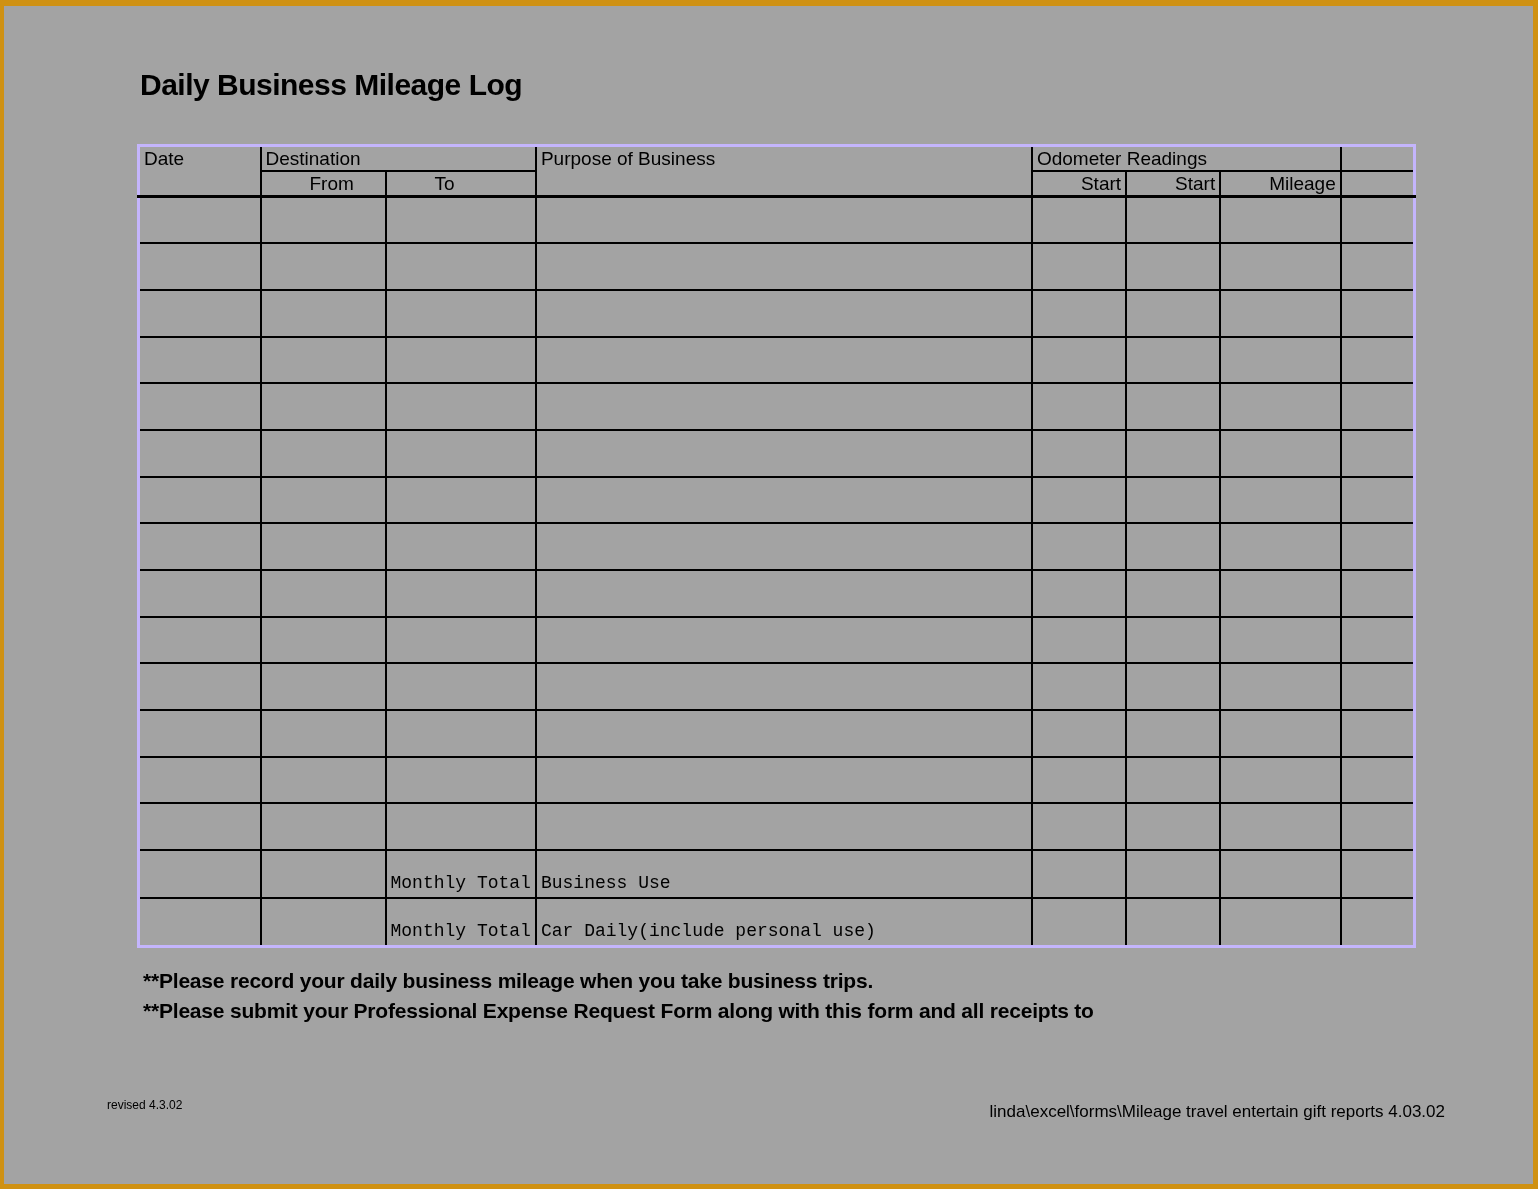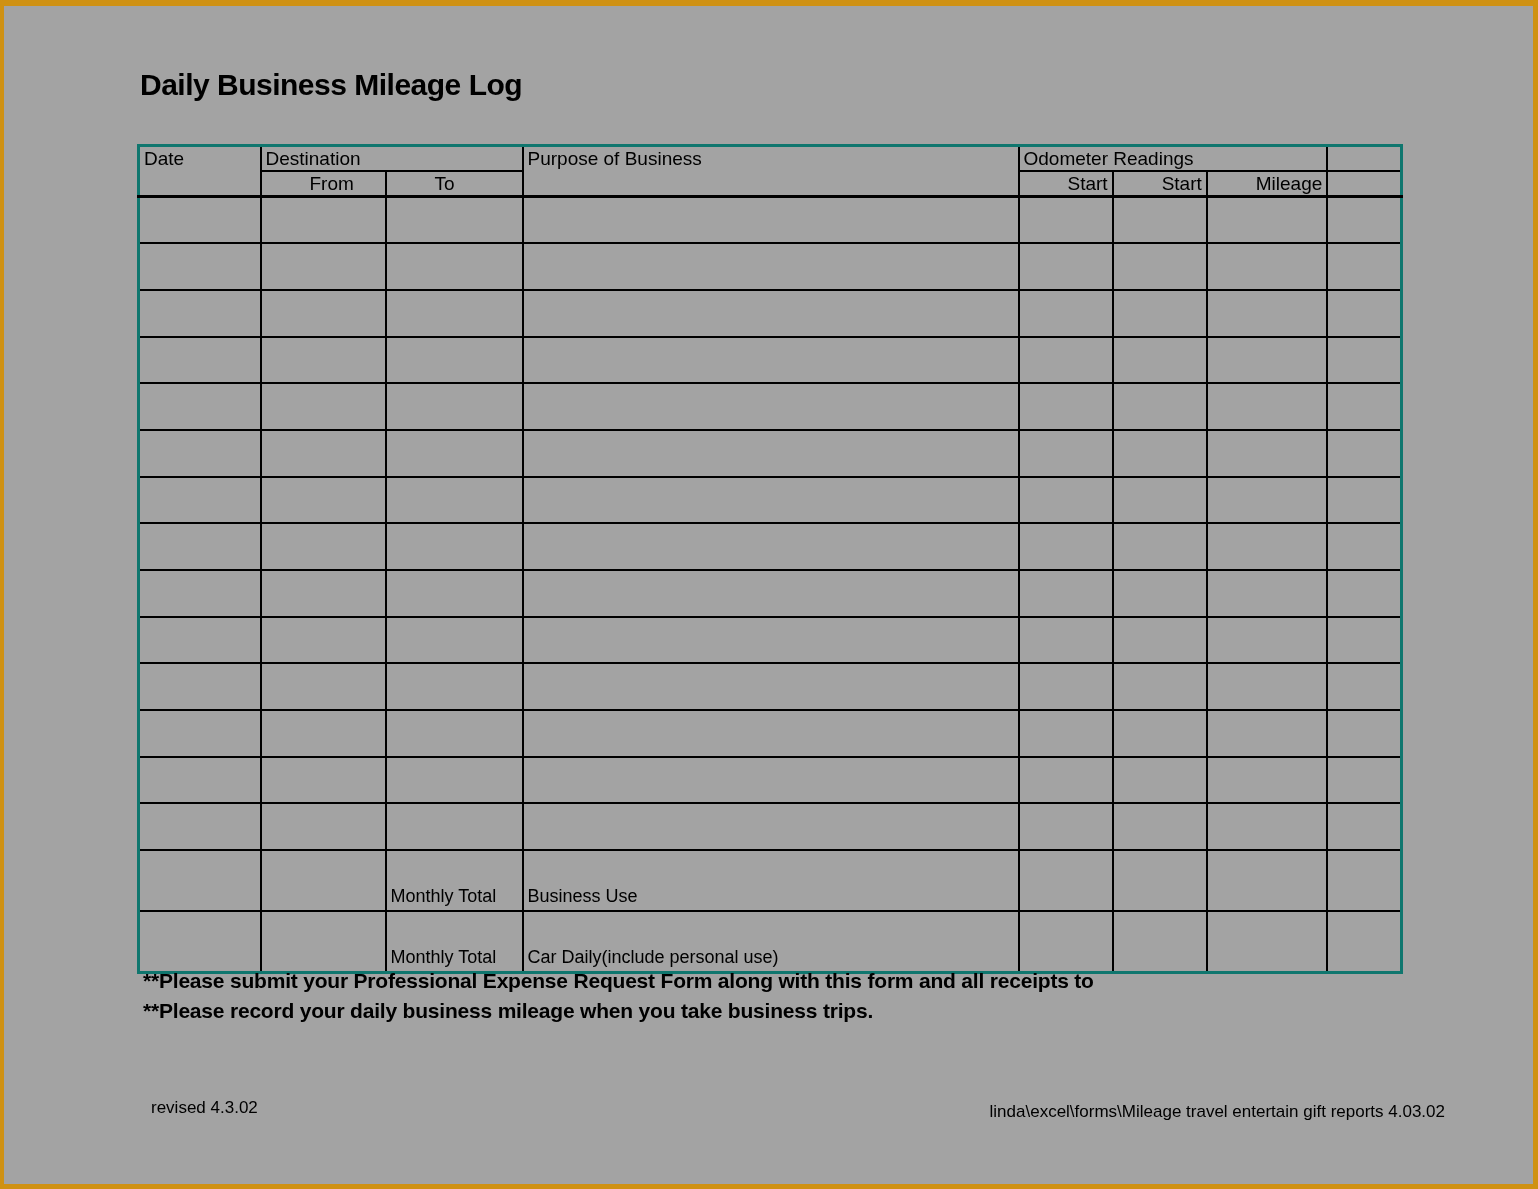--- a/index.html
+++ b/index.html
@@ -24,42 +24,42 @@
     font-weight: bold;
     letter-spacing: -0.5px;
     white-space: nowrap;
   }
   table.log-table {
     position: absolute;
     left: 133px;
     top: 138px;
     border-collapse: collapse;
     table-layout: fixed;
-    border: 3px solid #0f766e;
+    border: 3px solid #c4b5fd;
   }
   table.log-table th,
   table.log-table td {
     border: 2px solid #000;
     padding: 0 4px;
     overflow: hidden;
     white-space: nowrap;
   }
   table.log-table th {
     font-weight: normal;
     font-size: 19px;
     text-align: left;
     vertical-align: top;
     line-height: 23px;
   }
   tr.hr1 th { height: 21px; }
   tr.hr2 th { height: 20px; padding-left: 48px; }
   th.center { text-align: center; margin-left: 24px; }
   tbody.body-rows tr { height: 46.7px; }
   tbody.body-rows tr:first-child td { border-top: 3px solid #000; }
-  tbody.summary tr { height: 61px; }
+  tbody.summary tr { height: 48px; font-family: Liberation Mono, monospace; }
   tbody.summary td {
     vertical-align: bottom;
     font-size: 18px;
     padding-bottom: 4px;
     line-height: 20px;
   }
   .notes {
     position: absolute;
     left: 139px;
     top: 960px;
@@ -67,23 +67,22 @@
     font-weight: bold;
     line-height: 30px;
     letter-spacing: -0.2px;
     white-space: nowrap;
   }
   .notes .indent { padding-left: 21px; }
   .footer-left {
     position: absolute;
     left: 103px;
     top: 1092px;
-    font-size: 17px;
-    white-space: nowrap;
-    margin-left: 44px;
+    font-size: 12px;
+    white-space: nowrap;
   }
   .footer-right {
     position: absolute;
     right: 88px;
     top: 1096px;
     font-size: 17px;
     white-space: nowrap;
   }
 </style>
 </head>
@@ -282,20 +281,20 @@
         <td>Car Daily(include personal use)</td>
         <td></td>
         <td></td>
         <td></td>
         <td></td>
       </tr>
     </tbody>
   </table>
 
   <div class="notes">
+    <div>**Please record your daily business mileage when you take business trips.</div>
     <div>**Please submit your Professional Expense Request Form along with this form and all receipts to</div>
-    <div>**Please record your daily business mileage when you take business trips.</div>
   </div>
 
   <div class="footer-left">revised 4.3.02</div>
   <div class="footer-right">linda\excel\forms\Mileage travel entertain gift reports 4.03.02</div>
 
 </div>
 
 </body></html>

